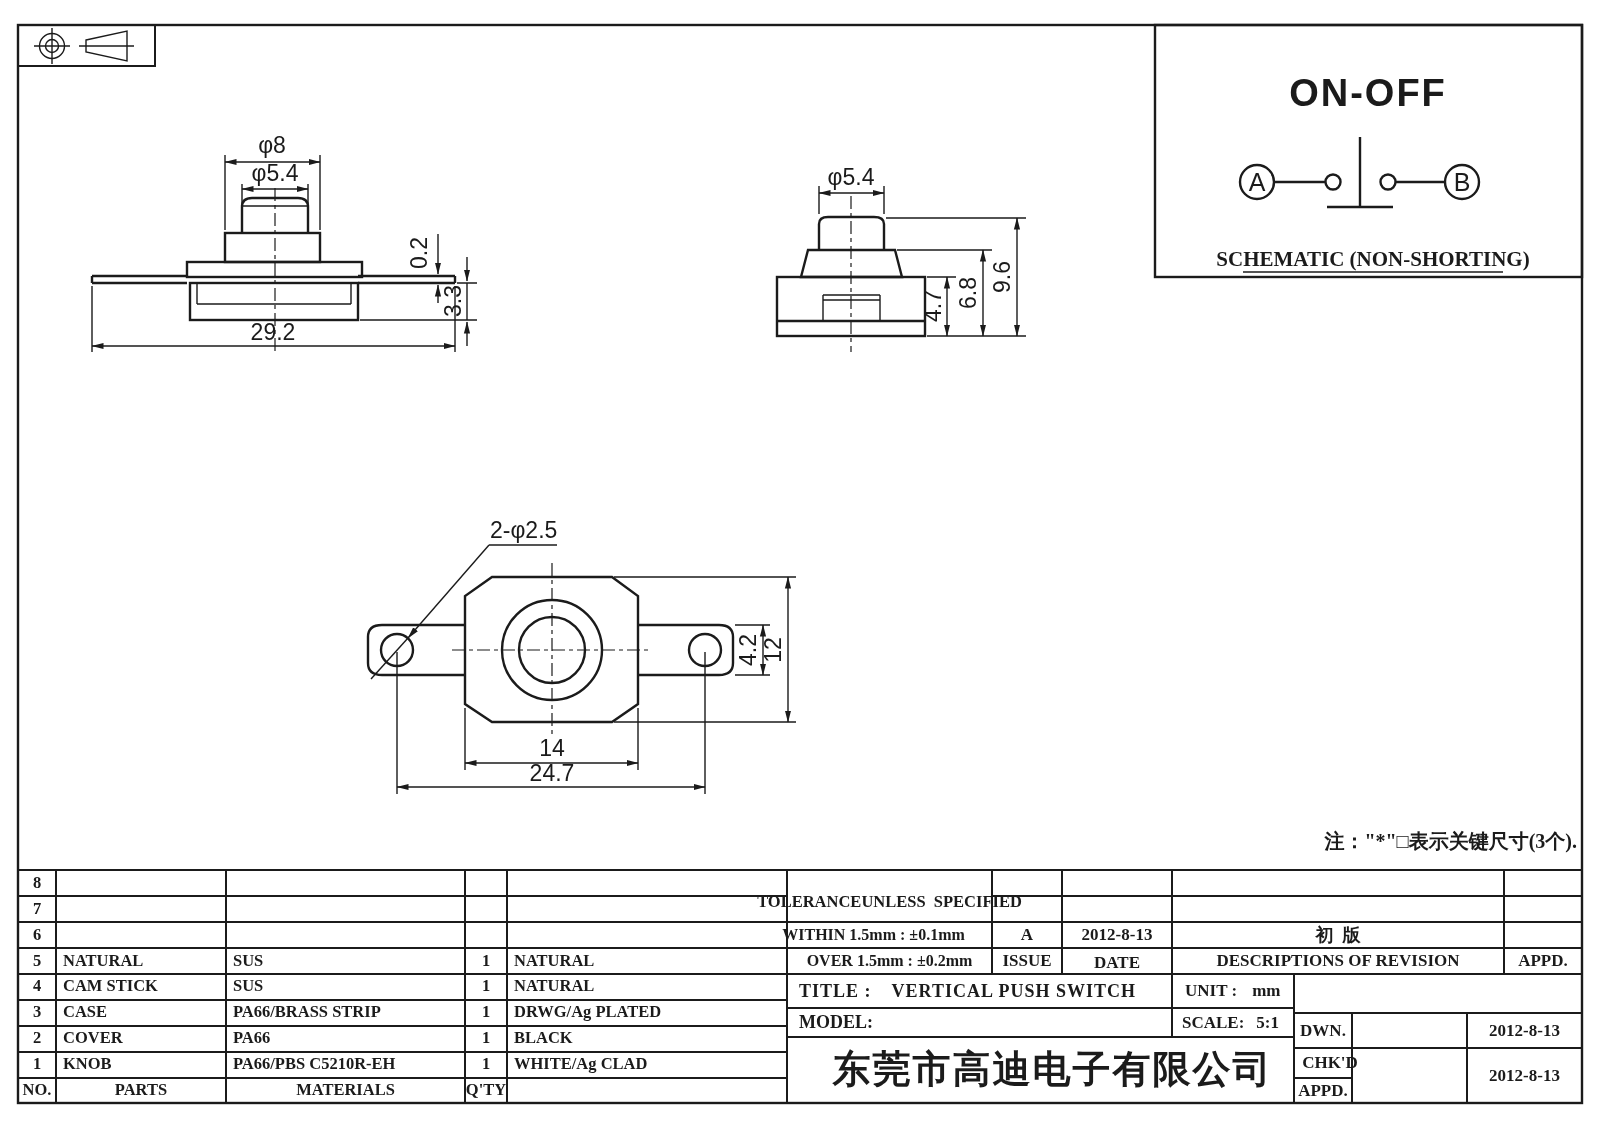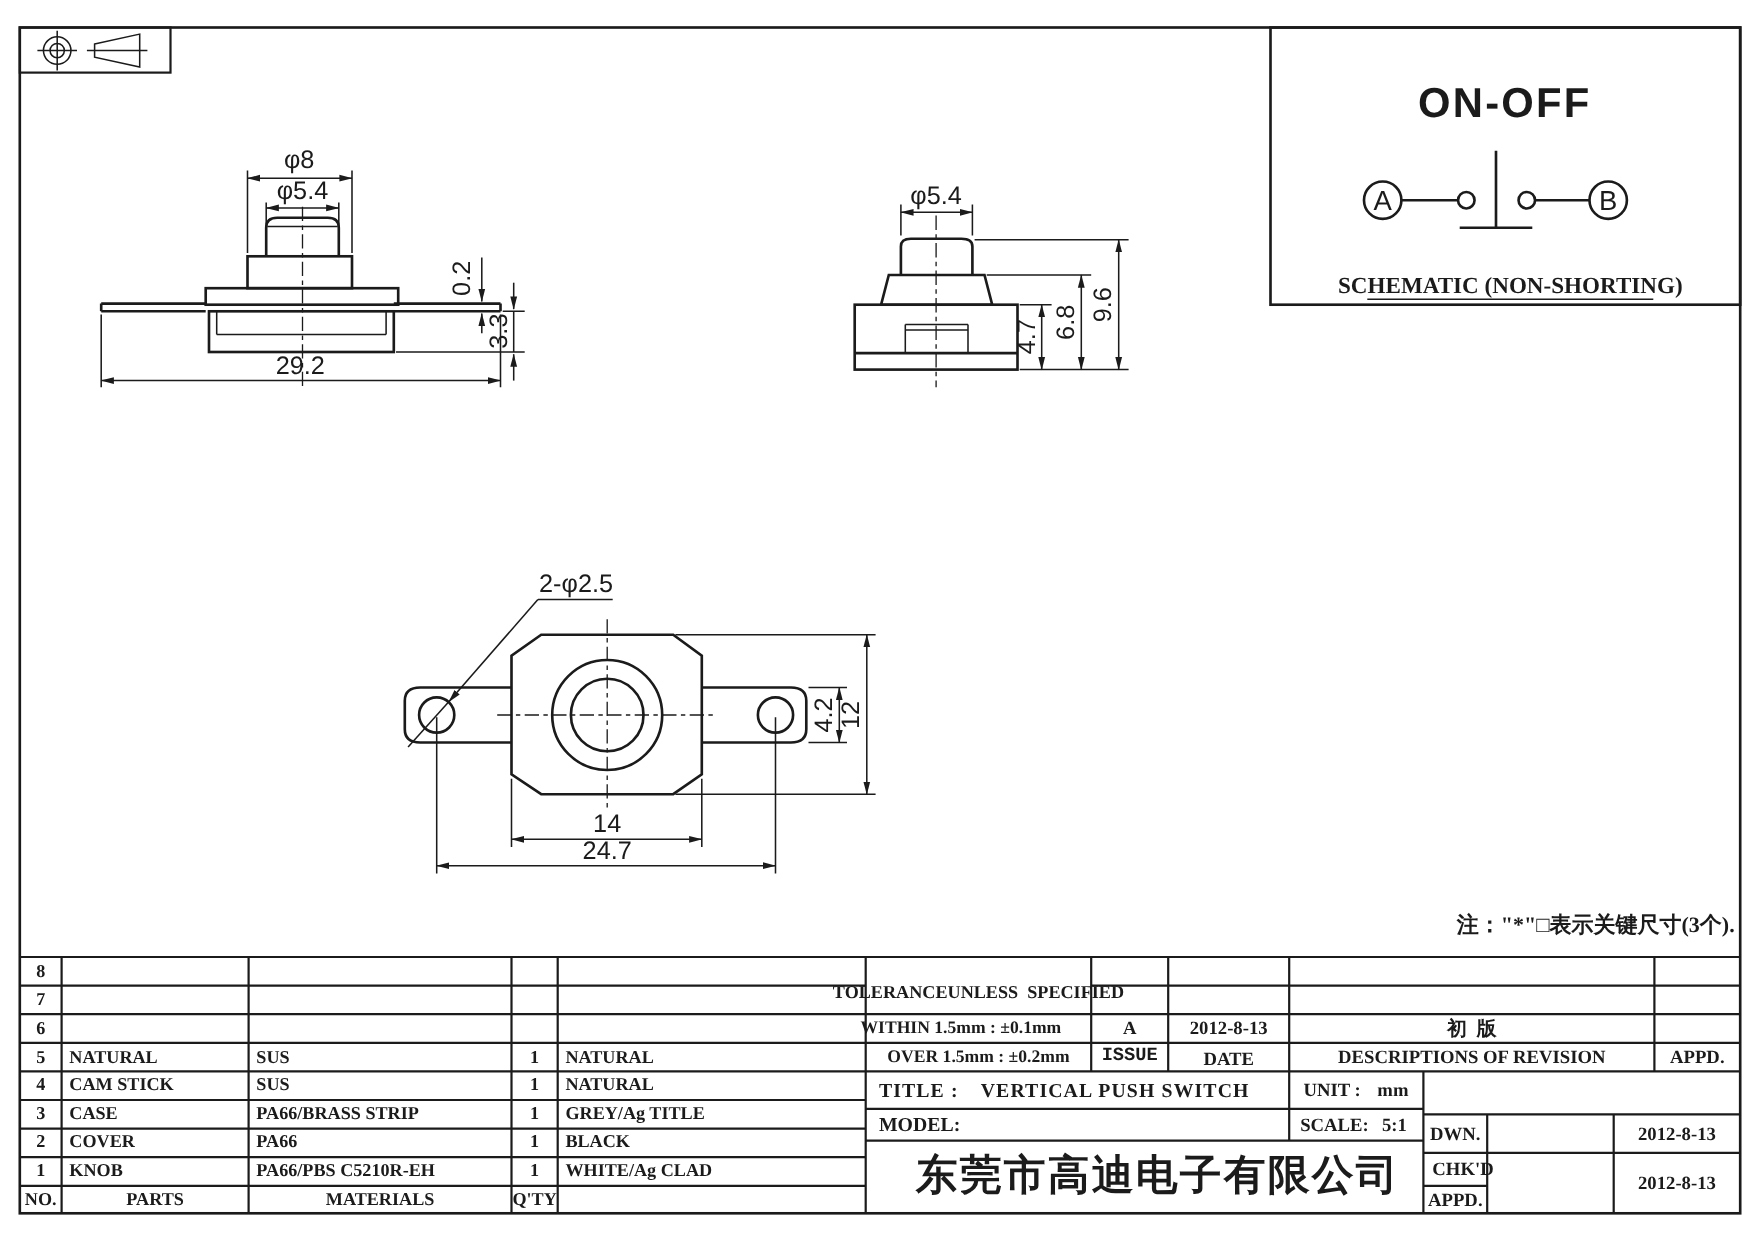--- a/index.html
+++ b/index.html
@@ -189,21 +189,21 @@
   <div class="ctr">4</div>
   <div class="lft">CAM STICK</div>
   <div class="lft">SUS</div>
   <div class="ctr">1</div>
   <div class="lft">NATURAL</div>
 
   <div class="ctr">3</div>
   <div class="lft">CASE</div>
   <div class="lft">PA66/BRASS STRIP</div>
   <div class="ctr">1</div>
-  <div class="lft">GREY/Ag TITLE</div>
+  <div class="lft">DRWG/Ag PLATED</div>
 
   <div class="ctr">2</div>
   <div class="lft">COVER</div>
   <div class="lft">PA66</div>
   <div class="ctr">1</div>
   <div class="lft">BLACK</div>
 
   <div class="ctr">1</div>
   <div class="lft">KNOB</div>
   <div class="lft">PA66/PBS C5210R-EH</div>
@@ -221,21 +221,21 @@
   <span>TOLERANCE</span>
   <span>UNLESS  SPECIFIED</span>
 </div>
 <div class="txt ctr" style="left:787px;top:922px;width:173px;height:26px;font-size:16px;">WITHIN 1.5mm : ±0.1mm</div>
 <div class="txt ctr" style="left:787px;top:948px;width:205px;height:26px;font-size:16px;">OVER 1.5mm : ±0.2mm</div>
 
 <div class="txt ctr" style="left:992px;top:922px;width:70px;height:26px;">A</div>
 <div class="txt ctr" style="left:1062px;top:922px;width:110px;height:26px;">2012-8-13</div>
 <div class="txt ctr" style="left:1172px;top:922px;width:332px;height:26px;font-size:18px;border-radius:10px;">初  版</div>
 <div class="txt ctr" style="left:1504px;top:922px;width:78px;height:26px;"></div>
-<div class="txt ctr" style="left:992px;top:948px;width:70px;height:26px;font-family:Liberation Mono, monospace;">ISSUE</div>
+<div class="txt ctr" style="left:992px;top:948px;width:70px;height:26px;">ISSUE</div>
 <div class="txt ctr" style="left:1062px;top:948px;width:110px;height:30px;">DATE</div>
 <div class="txt ctr" style="left:1172px;top:948px;width:332px;height:26px;">DESCRIPTIONS OF REVISION</div>
 <div class="txt ctr" style="left:1504px;top:948px;width:78px;height:26px;">APPD.</div>
 
 <div class="txt" style="left:787px;top:974px;width:385px;height:34px;padding-left:12px;font-size:18px;letter-spacing:1px;">
   <span>TITLE :</span>
   <span style="margin-left:20px;">VERTICAL PUSH SWITCH</span>
 </div>
 <div class="txt" style="left:1172px;top:974px;width:122px;height:34px;padding-left:13px;">
   <span>UNIT :</span>

